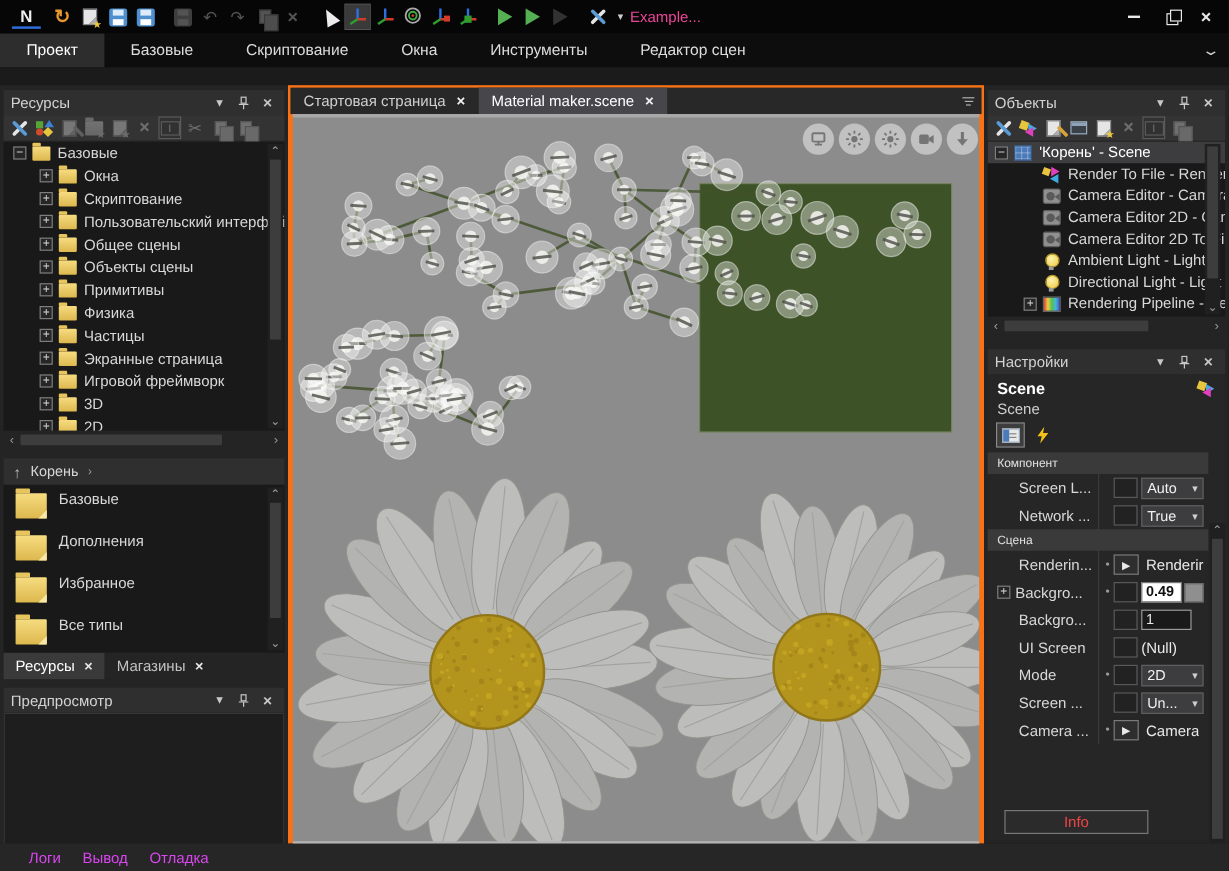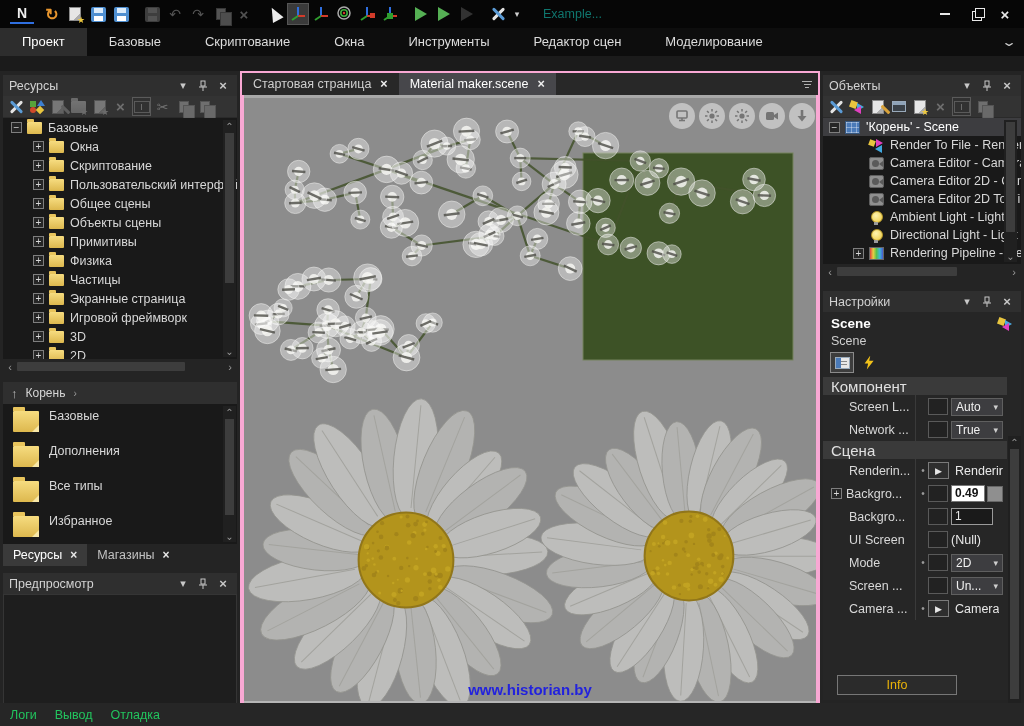--- a/index.html
+++ b/index.html
@@ -6,21 +6,21 @@
   html,body { width:1024px; height:726px; overflow:hidden; background:#1b1b1b;
     font-family:"Liberation Sans", sans-serif; font-size:12px; color:#d6d6d6; }
   .app { position:relative; width:1024px; height:726px; background:#1b1b1b; }
 
   
   .titlebar { position:absolute; top:0; left:0; right:0; height:28px; background:#060606;
     display:flex; align-items:center; padding:0 4px; }
   .logo { width:24px; height:20px; margin:0 8px 0 6px; text-align:center; font-weight:bold;
     color:#f0f0f0; font-size:14px; border-bottom:2px solid #2f6fe0; line-height:18px; }
   .tb-icons { display:flex; align-items:center; gap:3px; }
-  .win-title { margin-left:20px; color:#0f766e; font-size:12.5px; }
+  .win-title { margin-left:2px; color:#ec4899; font-size:12.5px; }
   .win-btns { margin-left:auto; display:flex; }
   .win-btn { width:30px; height:24px; display:flex; align-items:center; justify-content:center; color:#e8e8e8; }
   .wb-min::before { content:""; width:10px; height:2px; background:#e8e8e8; }
   .wb-rest { position:relative; }
   .wb-rest::before { content:""; position:absolute; width:8px; height:8px; border:1px solid #e8e8e8; top:9px; left:12px; }
   .wb-rest::after { content:""; position:absolute; width:8px; height:8px; border:1px solid #e8e8e8; top:6px; left:15px; background:#060606; }
   .wb-close { font-size:15px; font-weight:bold; }
 
   
   .menubar { position:absolute; top:28px; left:0; right:0; height:28px; background:#0d0d0d;
@@ -70,21 +70,21 @@
   .ic-comp-core { position:relative; width:16px; height:14px; }
   .cc-dia { position:absolute; left:1px; top:1px; width:7px; height:7px; background:#e8c53f; transform:rotate(20deg); }
   .cc-arr1 { position:absolute; right:1px; top:3px; width:0; height:0; border-top:4px solid transparent; border-bottom:4px solid transparent; border-left:7px solid #4aa8e0; }
   .cc-arr2 { position:absolute; right:4px; bottom:0; width:0; height:0; border-top:4px solid transparent; border-bottom:4px solid transparent; border-right:7px solid #e040c0; }
 
   
   .main { position:absolute; top:56px; left:0; right:0; bottom:23px;margin-top:15px; }
   .dock { position:absolute; top:0; bottom:0; }
   .dock-left { left:0; width:240px; background:#242424; }
   .dock-right { right:0; width:204px; background:#242424; }
-  .center { position:absolute; left:240px; right:204px; top:0; bottom:0; background:#f9a8d4; }
+  .center { position:absolute; left:240px; right:204px; top:0; bottom:0; background:#f97316; }
 
   .panel-hdr { position:absolute; left:3px; right:3px; height:21px; background:#2f2f2f;
     display:flex; align-items:center; padding:0 6px; color:#d2d2d2; font-size:12.5px; }
   .panel-hdr .sp { flex:1; }
   .ph-ic { width:16px; height:16px; display:flex; align-items:center; justify-content:center;
     color:#c8c8c8; font-size:11px; margin-left:4px; }
   .ptoolbar { position:absolute; left:3px; right:3px; height:22px; background:#333333;
     display:flex; align-items:center; gap:2px; padding:0 3px; border-bottom:1px solid #2a2a2a; }
   .ptoolbar .ic { width:19px; height:19px; }
 
@@ -166,21 +166,21 @@
   .set-tabs { display:flex; gap:5px; padding:3px 8px 5px 8px; }
   .set-tabbtn { width:22px; height:19px; display:flex; align-items:center; justify-content:center; }
   .set-tabbtn.on { background:#3d3d3d; outline:1px solid #8a8a8a; }
   .tb-props { width:15px; height:12px; border:1px solid #9ab; background:#e8e8e8; position:relative; }
   .tb-props::before { content:""; position:absolute; left:0; top:0; bottom:0; width:5px; background:#4a7ab8; }
   .tb-props::after { content:""; position:absolute; right:2px; top:3px; width:6px; height:1px; background:#888; box-shadow:0 3px 0 #888; }
   .tb-bolt { width:11px; height:14px; background:#f2c21a; clip-path:polygon(62% 0, 10% 58%, 42% 58%, 30% 100%, 92% 38%, 52% 38%); }
 
   .pg { position:relative; }
   .pg-sec { height:18px; background:#3a3a3a; color:#e0e0e0; display:flex; align-items:center;
-    padding:0 8px; font-size:15px; margin-right:14px; }
+    padding:0 8px; font-size:10px; margin-right:14px; }
   .pg-row { display:flex; align-items:center; height:23px; margin-right:14px; }
   .pg-label { width:92px; flex:none; display:flex; align-items:center; padding-left:26px;
     color:#d8d8d8; white-space:nowrap; overflow:hidden; font-size:12.5px; align-self:stretch; }
   .pg-label .exp { margin:0 4px 0 -18px; }
   .pg-val { flex:1; display:flex; align-items:center; border-left:1px solid #3a3a3a; align-self:stretch; padding-left:2px; }
   .pg-bullet { width:10px; color:#9a9a9a; font-size:10px; text-align:center; flex:none; }
   .pg-bullet.blank { visibility:hidden; }
   .prebox { width:20px; height:17px; border:1px solid #5a5a5a; background:#222; margin-right:3px; flex:none; }
   .pg-check { width:15px; height:15px; background:#ffffff; border:1px solid #8a8a8a; color:#111;
     font-size:13px; font-weight:bold; line-height:13px; text-align:center; margin-left:42px; }
@@ -189,26 +189,26 @@
   .pg-input.wide { width:48px; margin-left:42px; }
   .pg-input.num { width:42px; }
   .pg-input.white { background:#ffffff; color:#111; border-color:#777; width:34px; font-weight:bold; }
   .swatch { width:16px; height:16px; background:#8f8f8f; border:1px solid #666; margin-left:2px; }
   .pg-dd { height:18px; min-width:52px; background:#3d3d40; border:1px solid #5f5f5f; color:#f0f0f0;
     display:flex; align-items:center; padding:0 4px; gap:6px; font-size:12px; }
   .pg-dd .car { margin-left:auto; font-size:9px; color:#cfcfcf; }
   .pg-btn { width:21px; height:17px; border:1px solid #7a7a7a; background:#2e2e2e; color:#e8e8e8;
     font-size:9px; display:flex; align-items:center; justify-content:center; margin-right:6px; }
   .pg-text { color:#e8e8e8; font-size:12.5px; white-space:nowrap; overflow:hidden; }
-  .info-btn { position:absolute; height:20px; border:1px solid #777; background:#2b2b2b; color:#eab308;
+  .info-btn { position:absolute; height:20px; border:1px solid #777; background:#2b2b2b; color:#ef4444;
     display:flex; align-items:center; justify-content:center; font-size:12.5px; }
 
   
   .statusbar { position:absolute; left:0; right:0; bottom:0; height:23px; background:#262626;
-    display:flex; align-items:center; gap:18px; padding-left:10px; color:#22c55e; font-size:12.5px; }
+    display:flex; align-items:center; gap:18px; padding-left:24px; color:#d946ef; font-size:12.5px; }
 </style>
 </head>
 <body>
 
 <div class="app">
 
   <div class="titlebar">
     <span class="logo">N</span>
     <div class="tb-icons">
         <span class="ic ic-refresh g-orange">↻</span>
@@ -294,21 +294,20 @@
   </div>
 
   <div class="menubar">
     <div class="menu-items" style="display:flex;">
         <span class="menu-item active">Проект</span>
         <span class="menu-item">Базовые</span>
         <span class="menu-item">Скриптование</span>
         <span class="menu-item">Окна</span>
         <span class="menu-item">Инструменты</span>
         <span class="menu-item">Редактор сцен</span>
-        <span class="menu-item">Моделирование</span>
       </div>
     <span class="menu-ovf">⌄</span>
   </div>
 
   <div class="main">
 
     <div class="dock dock-left">
       <div class="panel-hdr" style="top:4px;">
         <span>Ресурсы</span>
         <span class="sp"></span>
@@ -444,25 +443,25 @@
           <div class="fl-row">
             <span class="fold fold-lg"></span>
             <span style="align-self: flex-start; margin-top: 5px;">Базовые</span>
           </div>
           <div class="fl-row">
             <span class="fold fold-lg"></span>
             <span style="align-self: flex-start; margin-top: 5px;">Дополнения</span>
           </div>
           <div class="fl-row">
             <span class="fold fold-lg"></span>
-            <span style="align-self: flex-start; margin-top: 5px;">Все типы</span>
+            <span style="align-self: flex-start; margin-top: 5px;">Избранное</span>
           </div>
           <div class="fl-row">
             <span class="fold fold-lg"></span>
-            <span style="align-self: flex-start; margin-top: 5px;">Избранное</span>
+            <span style="align-self: flex-start; margin-top: 5px;">Все типы</span>
           </div>
         </div>
       <div class="vscroll" style="top:335px; height:136px;">
         <span class="scroll-ar" style="top:0;">⌃</span>
         <div class="vthumb" style="top:13px; height:96px;"></div>
         <span class="scroll-ar" style="bottom:0;">⌄</span>
       </div>
       <div class="btabs" style="top:473px;">
           <div class="btab active">
             <span>Ресурсы</span>
@@ -1533,21 +1532,20 @@
             <circle cx="552.3" cy="665.5" r="1.7" fill="#c2a322"></circle>
             <circle cx="558.3" cy="668.9" r="1.7" fill="#a3851a"></circle>
             <circle cx="550.1" cy="663.4" r="1.4" fill="#a3851a"></circle>
             <circle cx="553.1" cy="673.1" r="1.8" fill="#c2a322"></circle>
             <circle cx="545.4" cy="656.1" r="1.3" fill="#a3851a"></circle>
             <circle cx="545.7" cy="658.1" r="1.9" fill="#c2a322"></circle>
             <circle cx="561.6" cy="654.9" r="1.4" fill="#c2a322"></circle>
             <circle cx="562.9" cy="662.2" r="2.5" fill="#c2a322"></circle>
             <circle cx="554.7" cy="660.1" r="2.5" fill="#c2a322"></circle>
           </svg>
-        <div class="watermark">www.historian.by</div>
         <div>
             <span class="vp-btn" style="left: 425px; top: 5px;">
               <svg width="16" height="16" viewBox="0 0 16 16">
                 <rect x="3" y="3" width="10" height="7" rx="1" fill="none" stroke="#757575" stroke-width="1.6"></rect>
                 <line x1="8" y1="10" x2="8" y2="12" stroke="#757575" stroke-width="1.6"></line>
                 <line x1="5" y1="12.5" x2="11" y2="12.5" stroke="#757575" stroke-width="1.6"></line>
               </svg>
             </span>
             <span class="vp-btn" style="left: 455px; top: 5px;">
               <svg width="16" height="16" viewBox="0 0 16 16">

